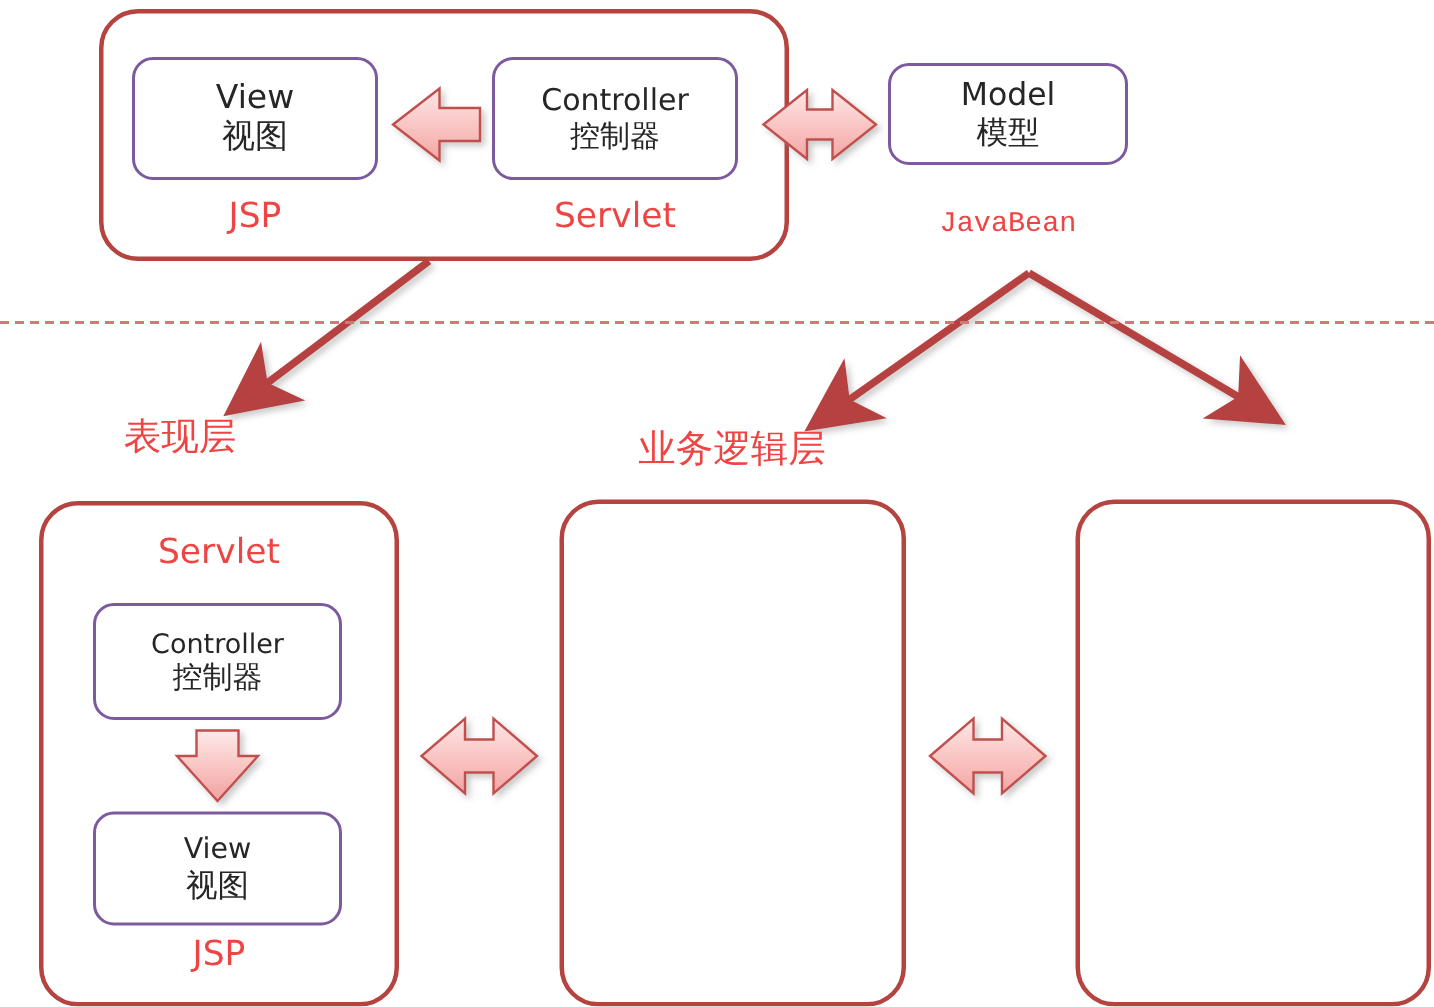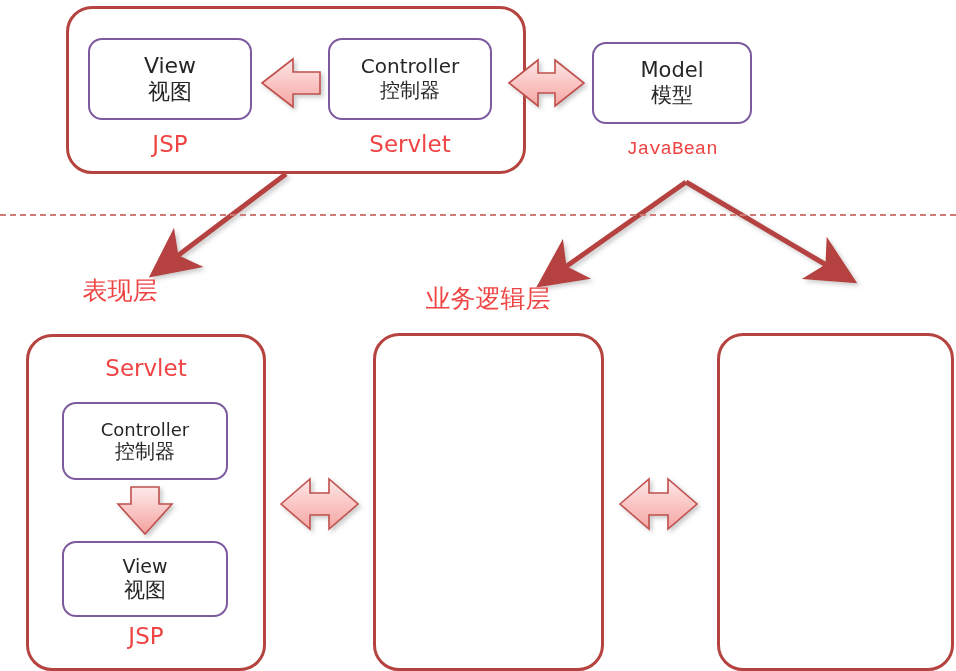--- a/index.html
+++ b/index.html
@@ -120,21 +120,21 @@
     <span class="ln" style="font-size:22px;">视图</span>
   </div>
   <div class="label" style="left:88px; top:131px; width:164px; font-size:23px;">JSP</div>
 
   <div class="purple-box" style="left:328px; top:38px; width:164px; height:82px;">
     <span class="ln" style="font-size:20px;">Controller</span>
     <span class="ln" style="font-size:20px;">控制器</span>
   </div>
   <div class="label" style="left:328px; top:131px; width:164px; font-size:23px;">Servlet</div>
 
-  <div class="purple-box" style="left:592px; top:42px; width:160px; height:82px;">
+  <div class="purple-box" style="left:592px; top:42px; width:160px; height:68px;">
     <span class="ln" style="font-size:21px;">Model</span>
     <span class="ln" style="font-size:21px;">模型</span>
   </div>
   <div class="label" style="left:592px; top:138px; width:160px; font-size:19px;font-family:Liberation Mono, monospace;">JavaBean</div>
 
   <div id="divider"></div>
 
   <div class="label" style="left:40px; top:274px; width:160px; font-size:25px;">表现层</div>
   <div class="label" style="left:408px; top:282px; width:160px; font-size:25px;">业务逻辑层</div>
 

